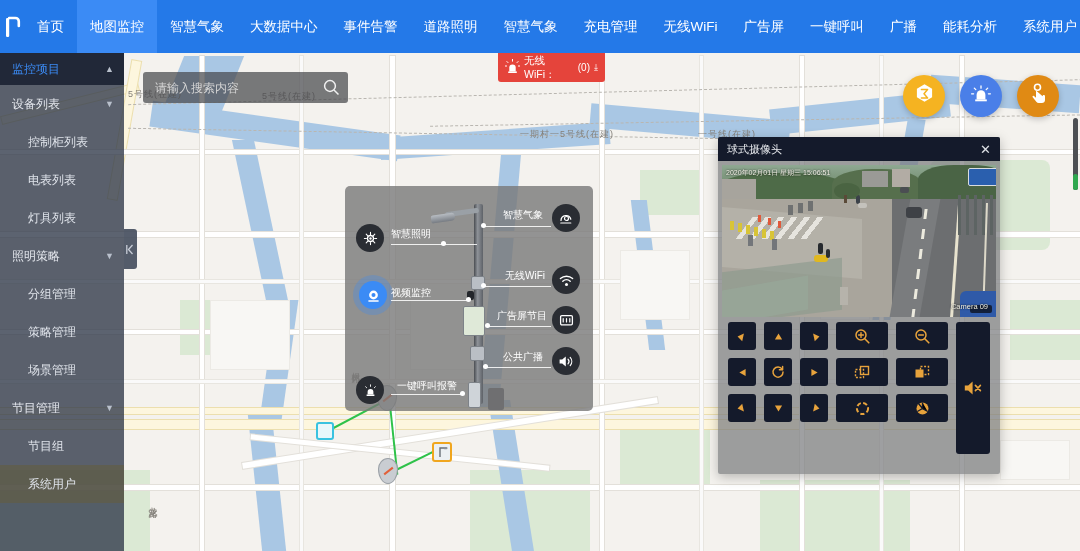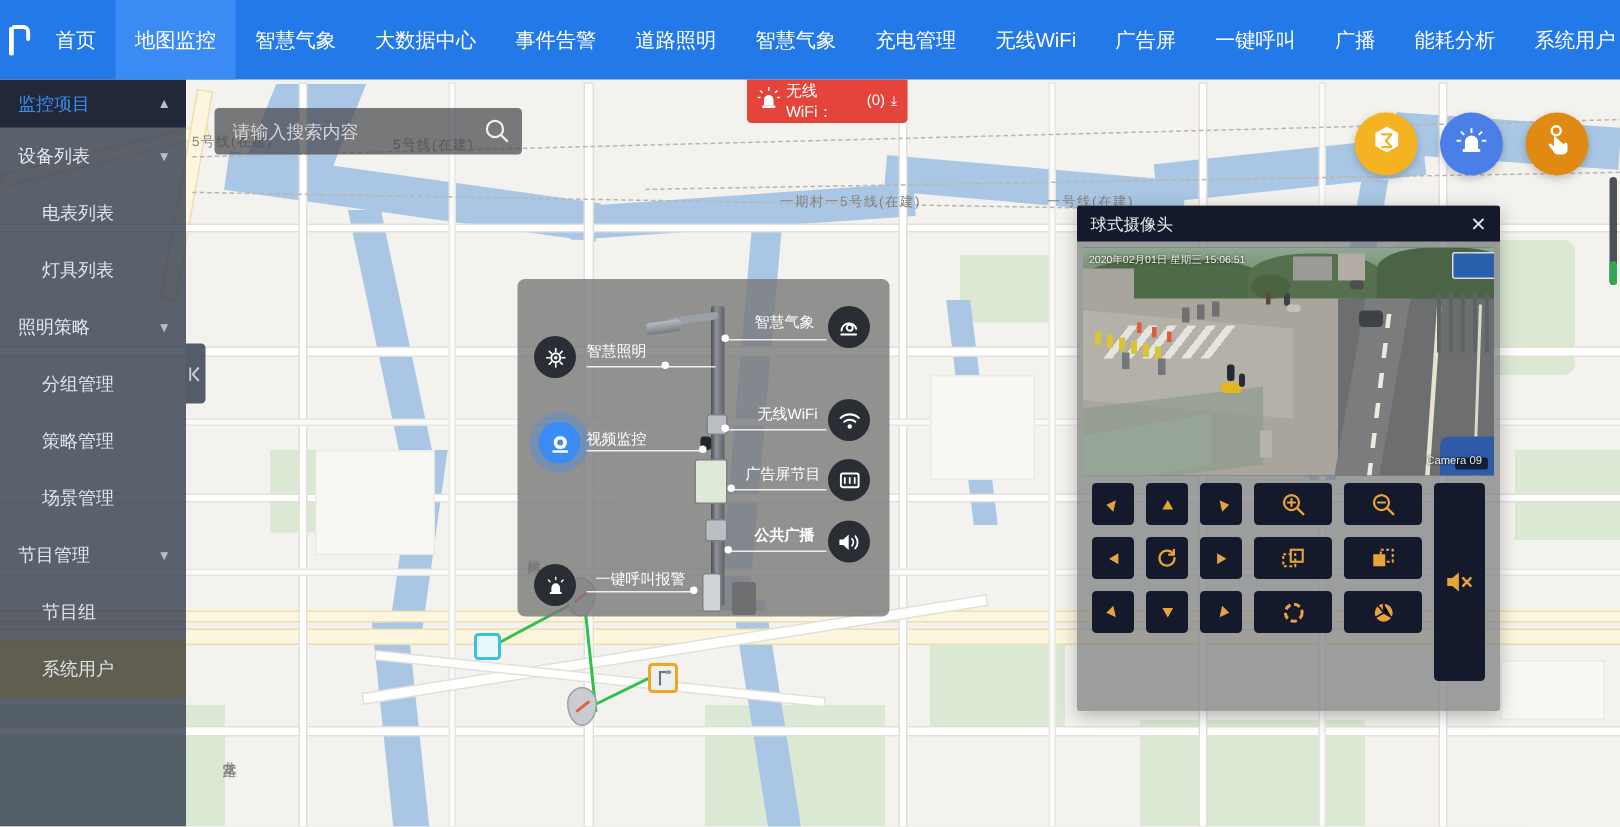--- a/index.html
+++ b/index.html
@@ -357,20 +357,21 @@
   <div class="sidebar">
     <div class="side-head">
       <span>监控项目</span>
       <span class="chev">▲</span>
     </div>
 
     <div class="side-group">
       <span>设备列表</span>
       <span class="chev">▼</span>
     </div>
+    <div class="side-sub">控制柜列表</div>
     <div class="side-sub">电表列表</div>
     <div class="side-sub">灯具列表</div>
 
     <div class="side-group">
       <span>照明策略</span>
       <span class="chev">▼</span>
     </div>
     <div class="side-sub">分组管理</div>
     <div class="side-sub">策略管理</div>
     <div class="side-sub">场景管理</div>
@@ -513,21 +514,21 @@
     <span class="node-lbl" style="left:152px;top:123px;">广告屏节目</span>
     <div class="node-line" style="left:142px;top:140px;width:64px;"></div>
     <div class="node-dot" style="left:140px;top:137px;"></div>
 
     <div class="node-ic" style="left:207px;top:161px;">
       <svg width="16" height="15" viewBox="0 0 16 15">
           <path d="M1.6 5.6h2.6L7.8 2.4v10.2L4.2 9.4H1.6z" fill="#fff"></path>
           <path d="M10 5.2a3.4 3.4 0 0 1 0 4.6M12.2 3.4a6.2 6.2 0 0 1 0 8.2" stroke="#fff" stroke-width="1.2" fill="none" stroke-linecap="round"></path>
         </svg>
     </div>
-    <span class="node-lbl" style="left:158px;top:164px;font-weight:bold;">公共广播</span>
+    <span class="node-lbl" style="left:158px;top:164px;">公共广播</span>
     <div class="node-line" style="left:140px;top:181px;width:66px;"></div>
     <div class="node-dot" style="left:138px;top:178px;"></div>
   </div>
 
   <div class="campanel">
     <div class="cam-head">
       <span>球式摄像头</span>
       <span class="cam-close">✕</span>
     </div>
 

